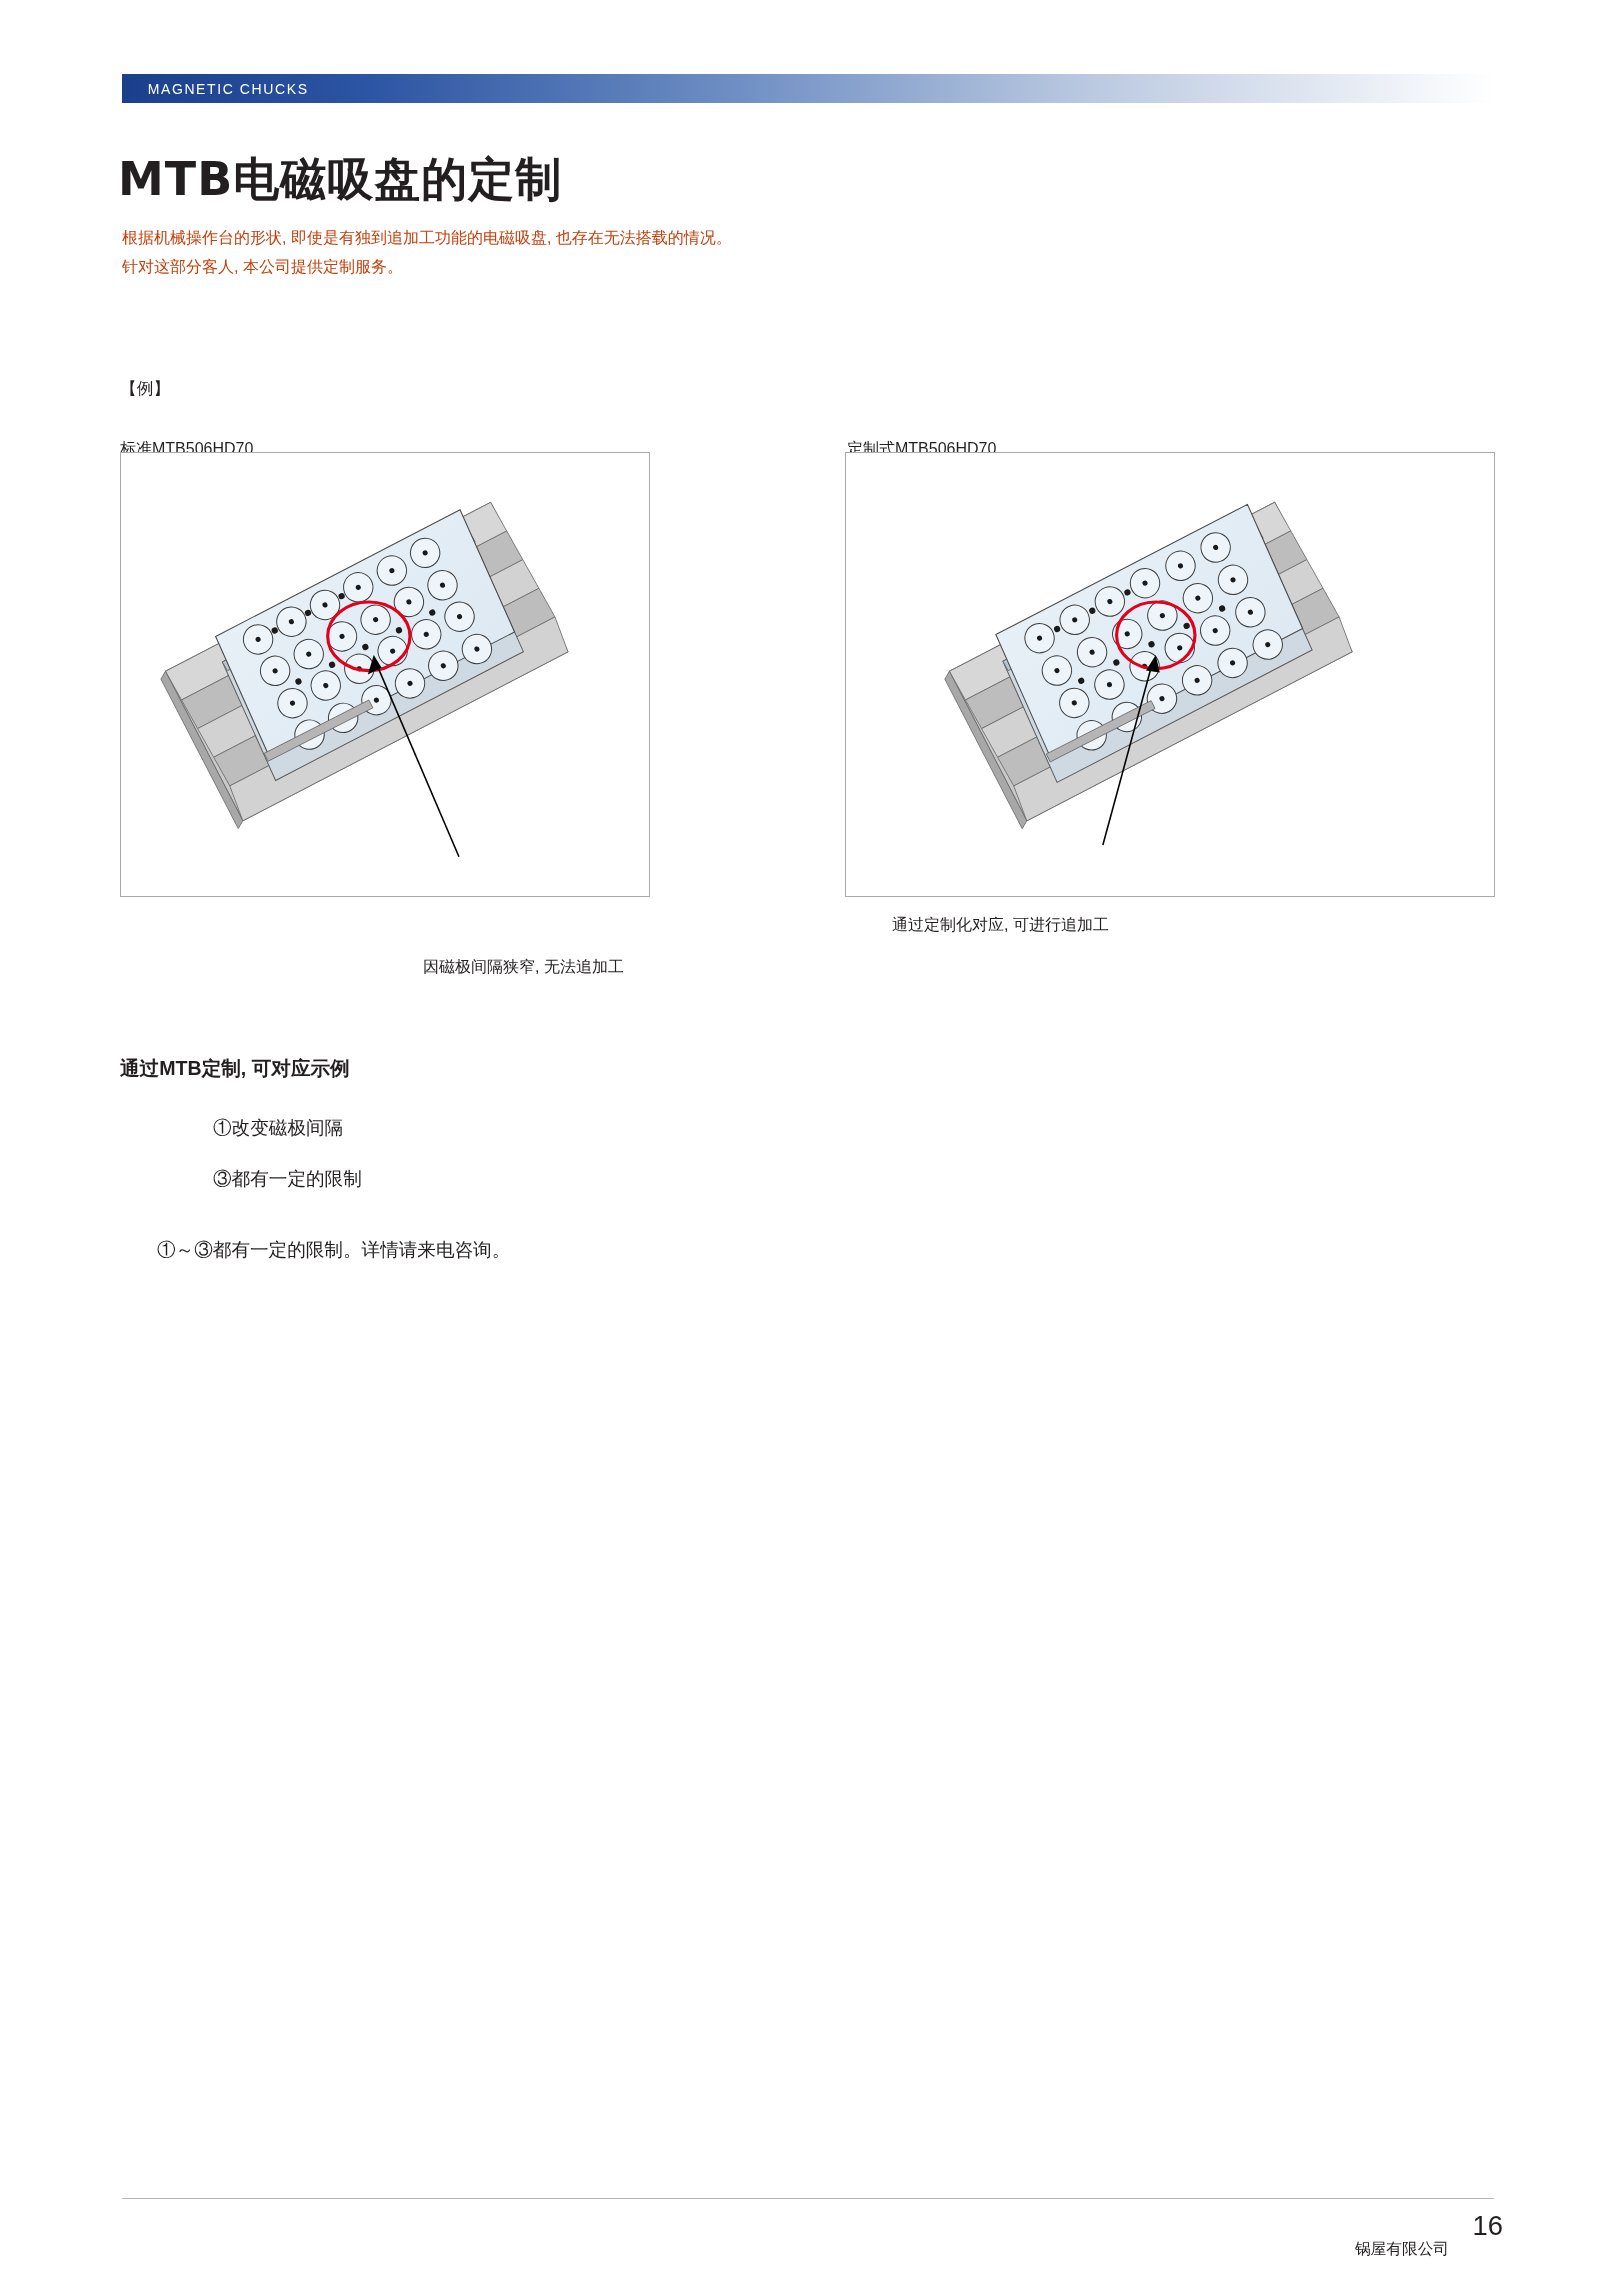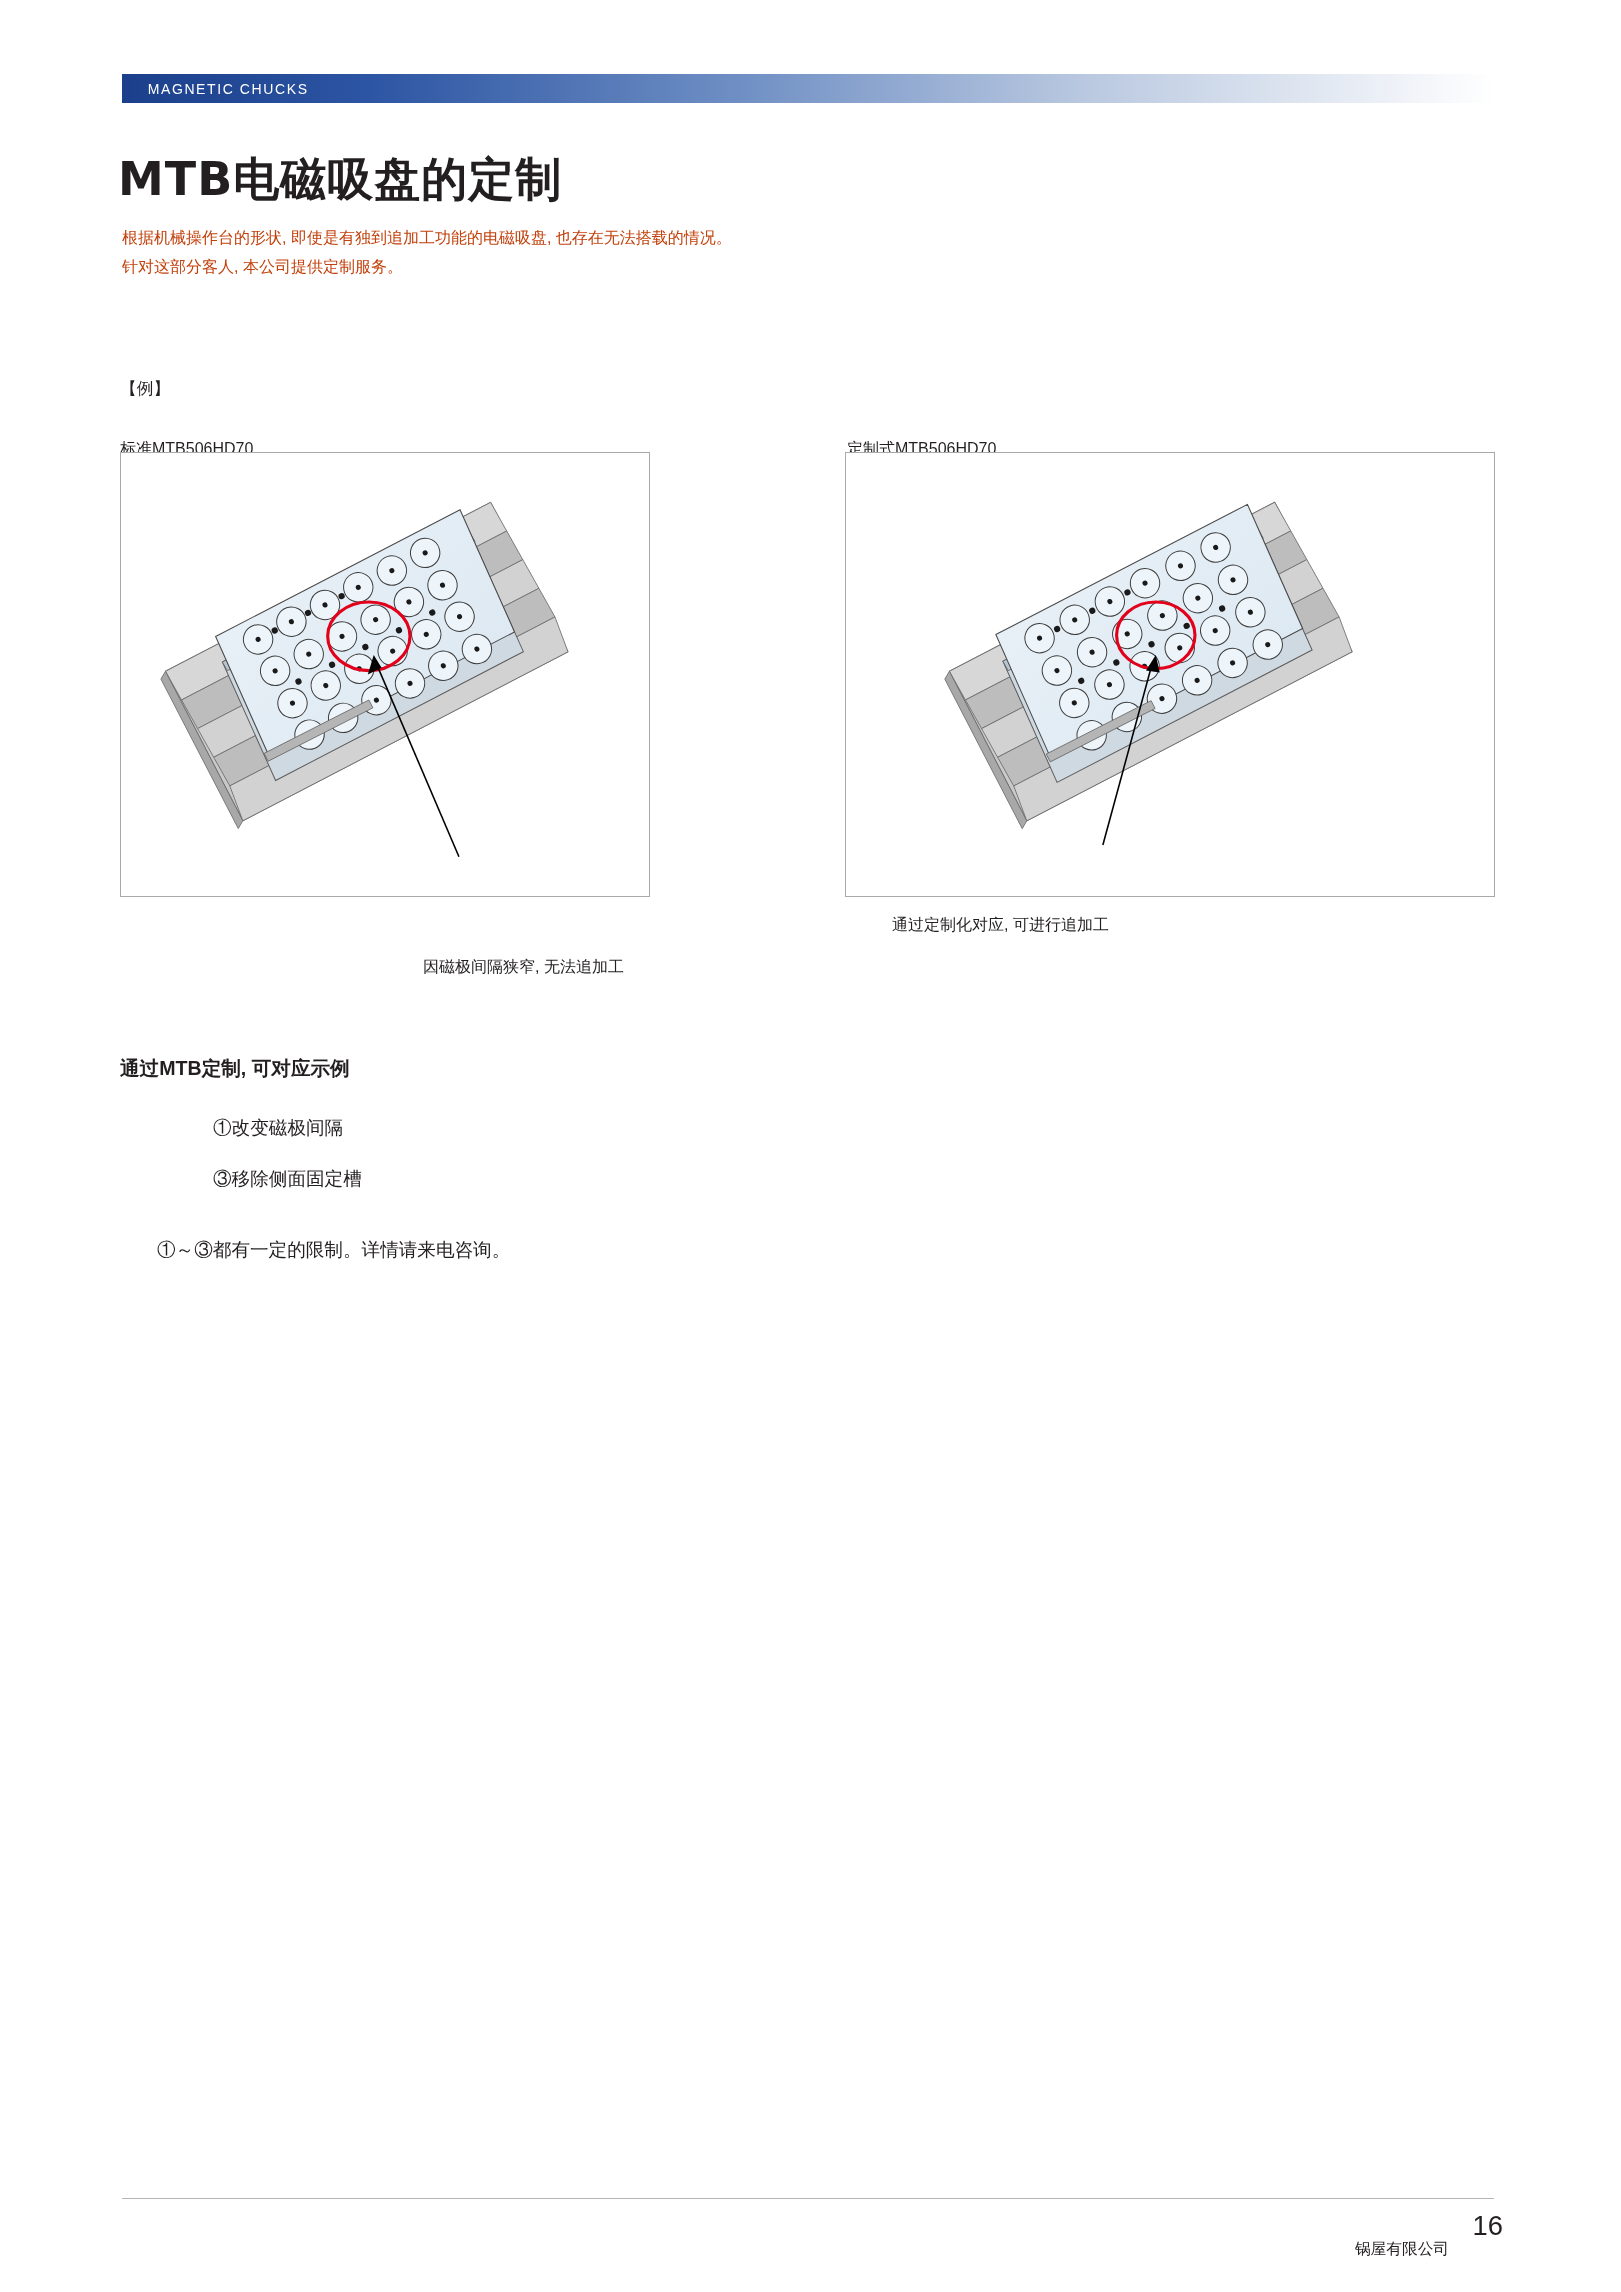--- a/index.html
+++ b/index.html
@@ -372,21 +372,21 @@
   </svg>
 </div>
 
 <div class="fig-caption-bottom" id="callout-left">因磁极间隔狭窄, 无法追加工</div>
 <div class="fig-caption-bottom" id="callout-right">通过定制化对应, 可进行追加工</div>
 
 <h2 class="section-heading">通过MTB定制, 可对应示例</h2>
 
 <ul class="bullet-list">
   <li>①改变磁极间隔</li>
-  <li>③移除侧面固定槽</li>
+  <li>③都有一定的限制</li>
 </ul>
 
 <div class="note">①～③都有一定的限制。详情请来电咨询。</div>
 
 <div class="footer-rule"></div>
 <div class="footer-company">锅屋有限公司</div>
 <div class="footer-page">16</div>
 
 
 </body></html>

